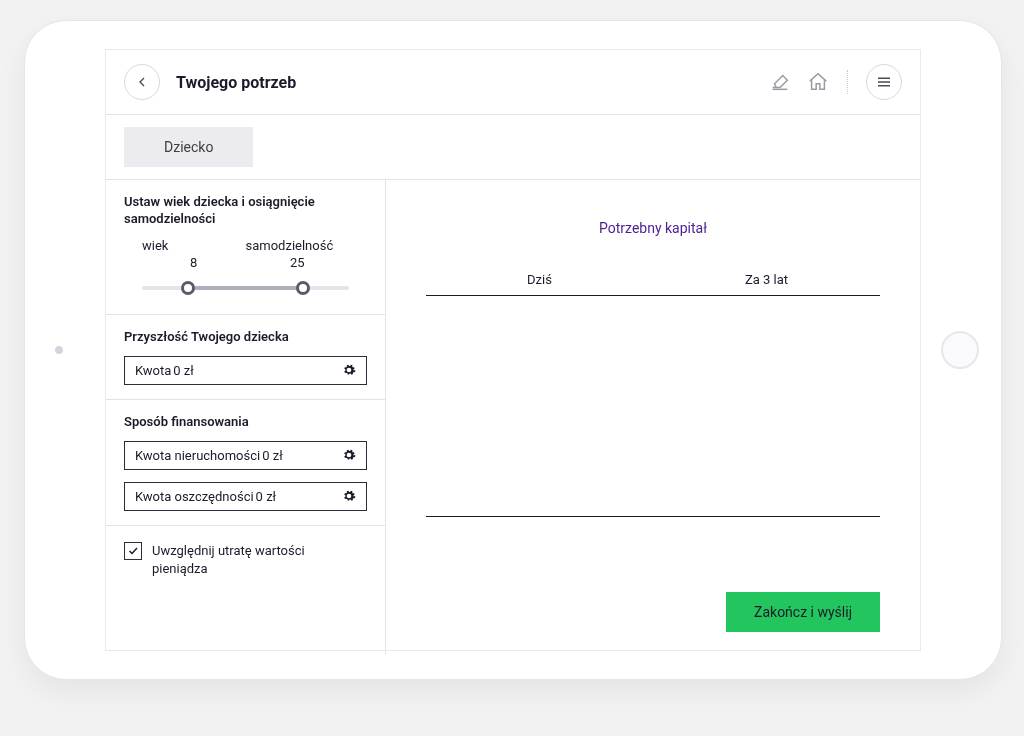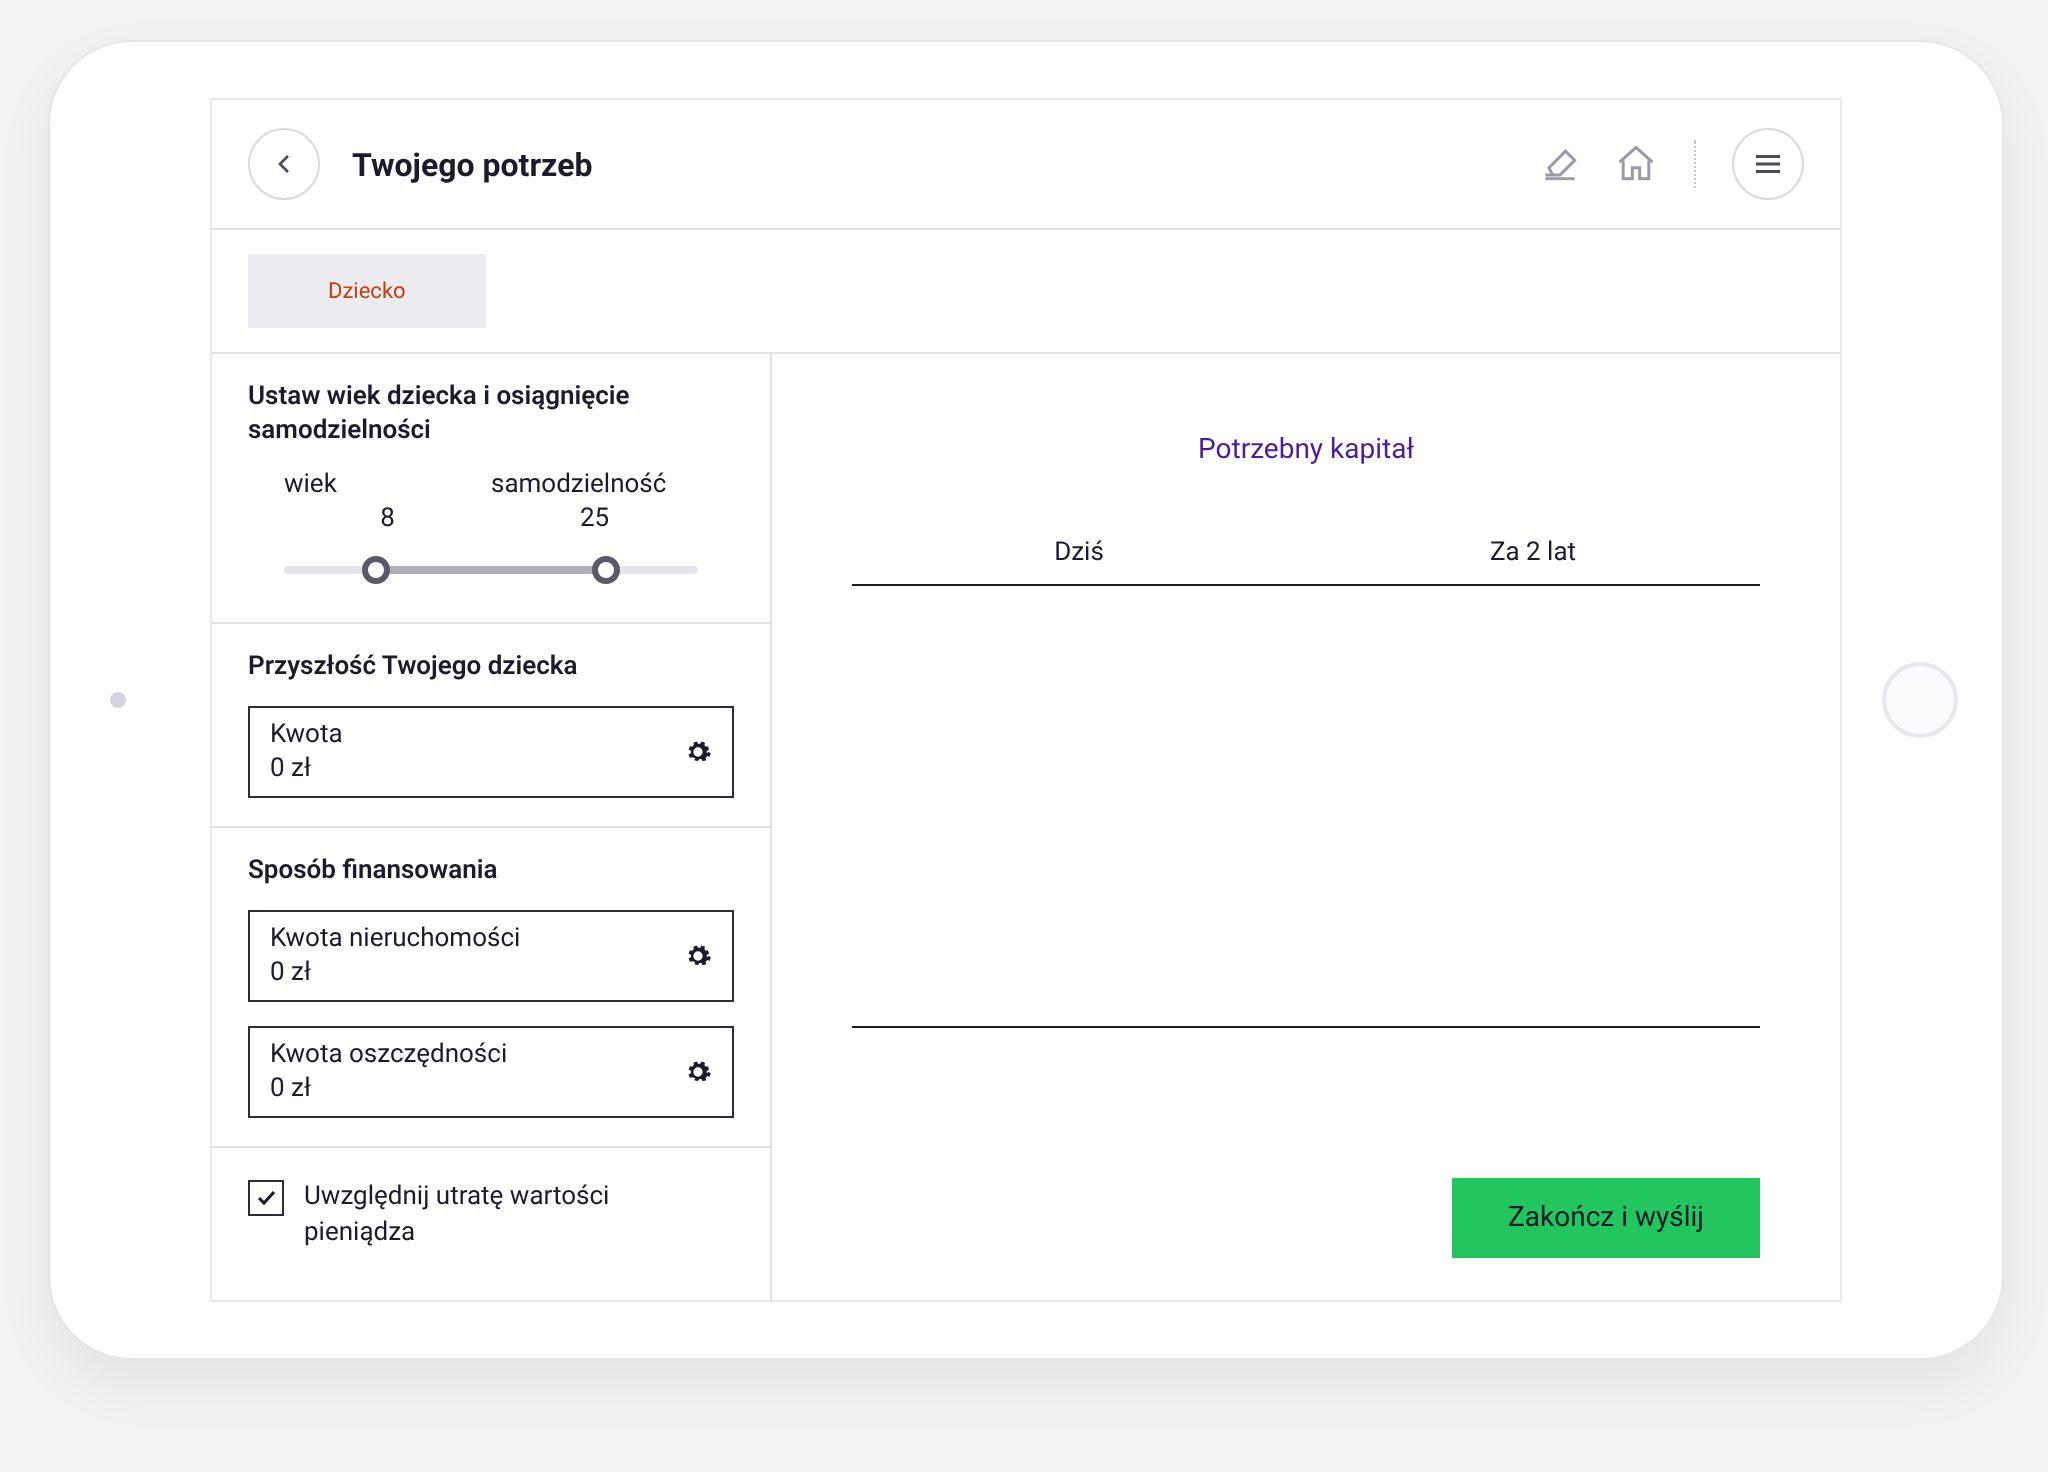--- a/index.html
+++ b/index.html
@@ -28,21 +28,21 @@
   .hdr-left { display:flex; align-items:center; gap:16px; }
   .back-btn { width:36px; height:36px; border:1px solid #d8d8dd; border-radius:50%; display:flex; align-items:center; justify-content:center; cursor:pointer; }
   .title { font-size:16px; font-weight:700; color:#1b1b2b; }
   .hdr-right { display:flex; align-items:center; gap:16px; }
   .hdr-ico { width:22px; height:22px; display:flex; align-items:center; justify-content:center; color:#7f7f8c; }
   .vdots { border-left:1px dotted #c8c8d0; height:24px; margin:0 2px;}
   .menu-btn { width:36px; height:36px; border:1px solid #d8d8dd; border-radius:50%; display:flex; align-items:center; justify-content:center; cursor:pointer; }
 
   
   .tab-row { padding: 12px 18px 12px 18px; border-bottom:1px solid #e2e2e7;}
-  .tab { display:inline-block; background:#ebebf0; color:#c2410c; font-size:11px; padding:12px 40px; }
+  .tab { display:inline-block; background:#ebebf0; color:#404040; font-size:14px; padding:12px 40px; }
 
   
   .cols { display:flex; height: calc(100% - 60px - 66px); }
   .col-left { width: 280px; border-right:1px solid #e2e2e7; }
   .col-right { flex:1; position:relative; }
 
   .section { border-bottom:1px solid #e2e2e7; padding:14px 18px; }
   .sec-title { font-size:13px; color:#1b1b2b; font-weight:600; margin-bottom:10px; line-height:1.3;}
 
   
@@ -55,21 +55,21 @@
   }
   .track { position:absolute; left:0; right:0; top:50%; transform:translateY(-50%); height:4px; background:#e4e4ea; border-radius:3px;}
   .track-fill { position:absolute; left:22%; right:22%; top:50%; transform:translateY(-50%); height:4px; background:#b0b0bb; border-radius:3px;}
   .handle { position:absolute; top:50%; transform:translate(-50%,-50%); width:14px; height:14px; border-radius:50%; background:#fff; border:3px solid #5a5a6a; cursor:pointer;}
   .handle.h1 { left:22%; }
   .handle.h2 { left:78%; }
 
   
   .kwota-box { border:1px solid #2b2b3a; padding:6px 10px; display:flex; align-items:center; justify-content:space-between; cursor:pointer; margin-top:8px;}
   .kwota-box + .kwota-box { margin-top:12px;}
-  .kwota-texts { display:flex; flex-direction:column; gap:2px; }
+  .kwota-texts { display:flex; flex-direction:row; gap:2px; }
   .kwota-label { font-size:13px; color:#1b1b2b;}
   .kwota-val { font-size:13px; color:#1b1b2b;}
   .gear { width:14px; height:14px; }
 
   
   .chk-line { display:flex; align-items:flex-start; gap:10px; padding:16px 18px;}
   .chk { width:18px; height:18px; border:1.5px solid #2b2b3a; display:flex; align-items:center; justify-content:center; cursor:pointer;}
   .chk svg { width:12px; height:12px;}
   .chk-text { font-size:13px; color:#1b1b2b; line-height:1.4; max-width:180px;}
 
@@ -191,21 +191,21 @@
           <div class="chk-text">Uwzględnij utratę wartości pieniądza</div>
         </div>
 
       </div>
 
       <div class="col-right">
         <div class="rc-inner">
           <div class="cap-title">Potrzebny kapitał</div>
           <div class="tabs2">
             <div class="t">Dziś</div>
-            <div class="t">Za 2 lat</div>
+            <div class="t">Za 3 lat</div>
           </div>
           <div class="chart-base"></div>
         </div>
         <div class="finish-btn">Zakończ i wyślij</div>
       </div>
 
     </div>
 
   </div>
 </div>

